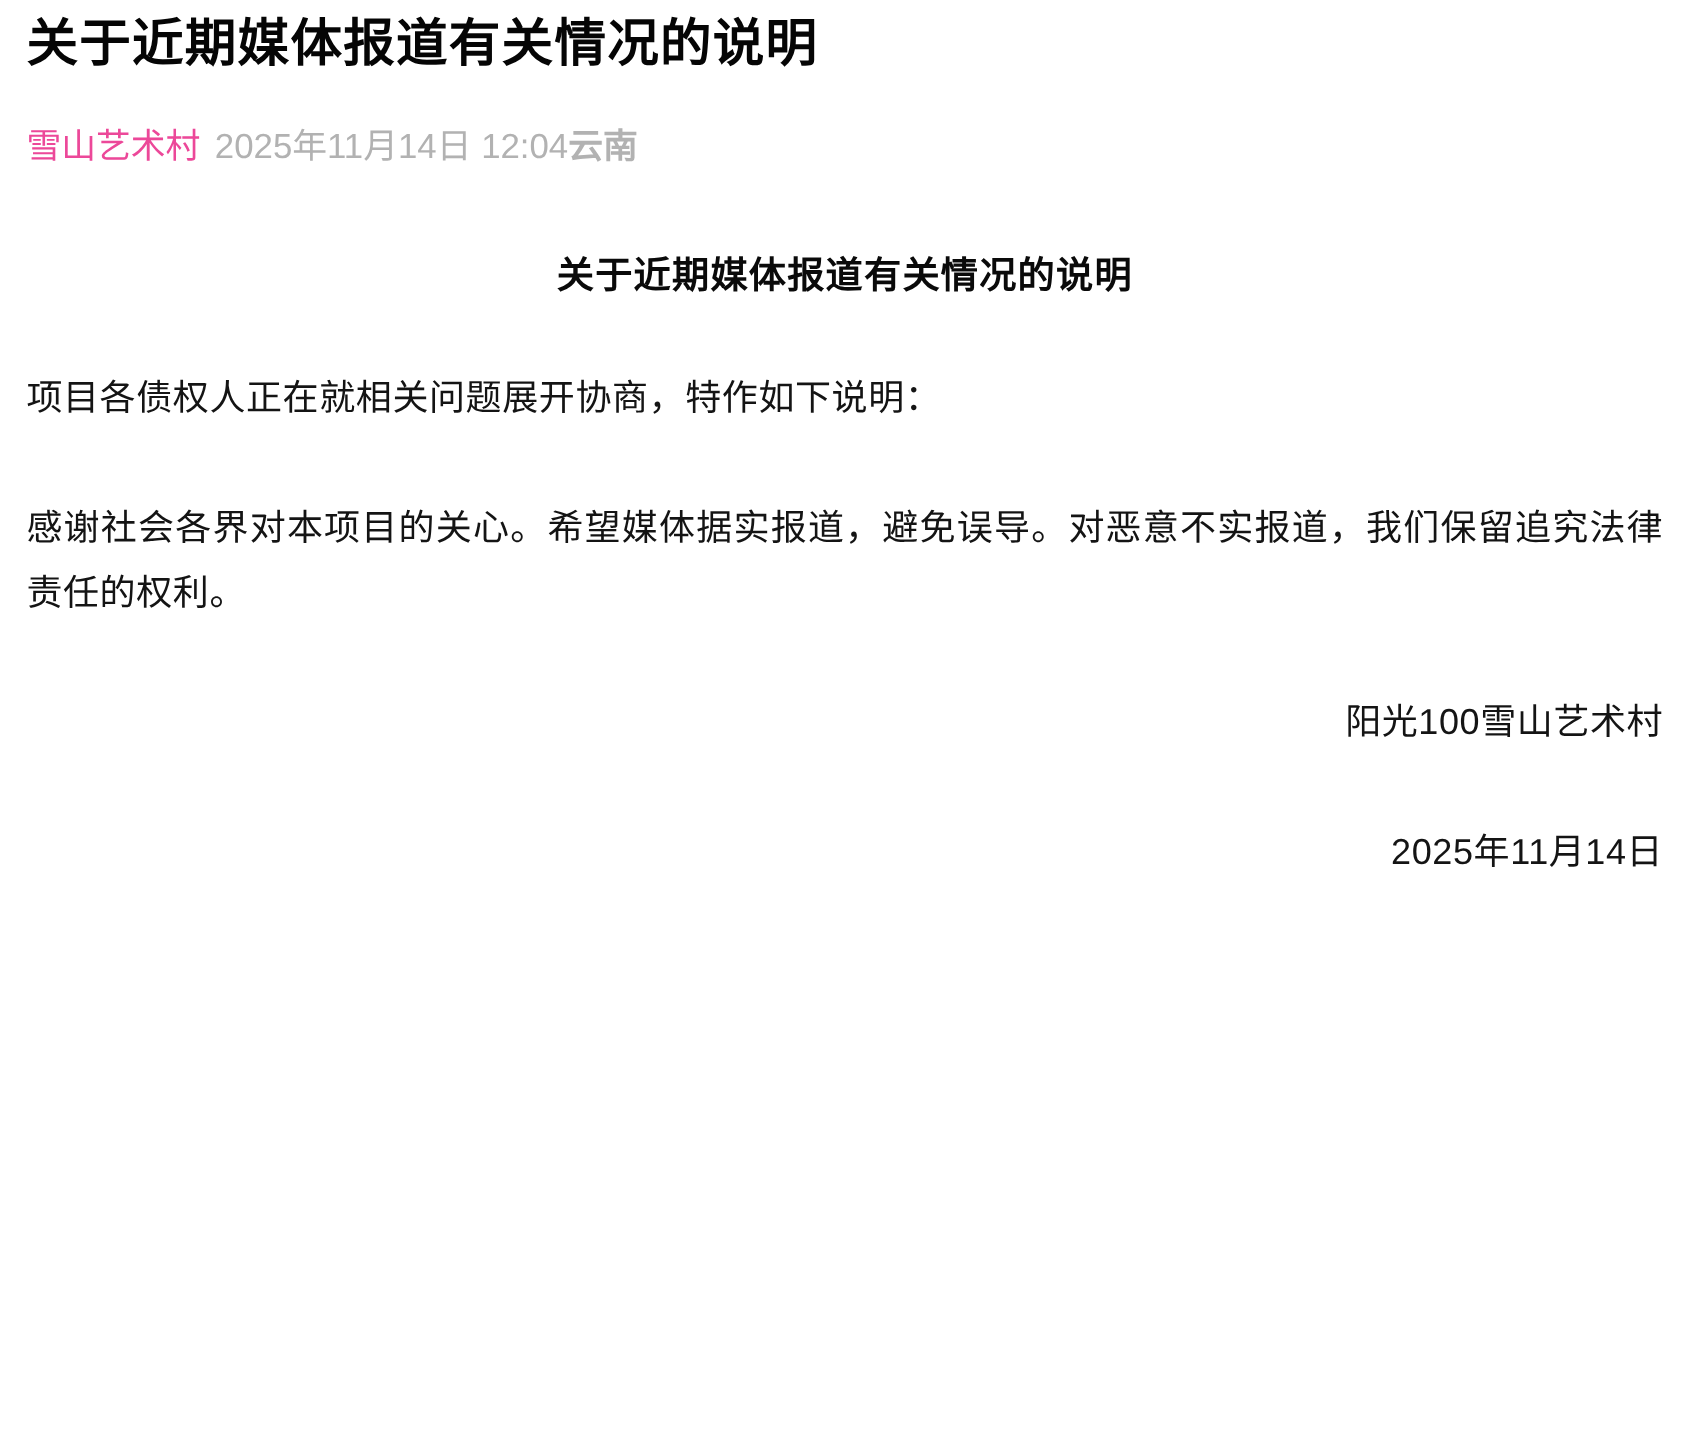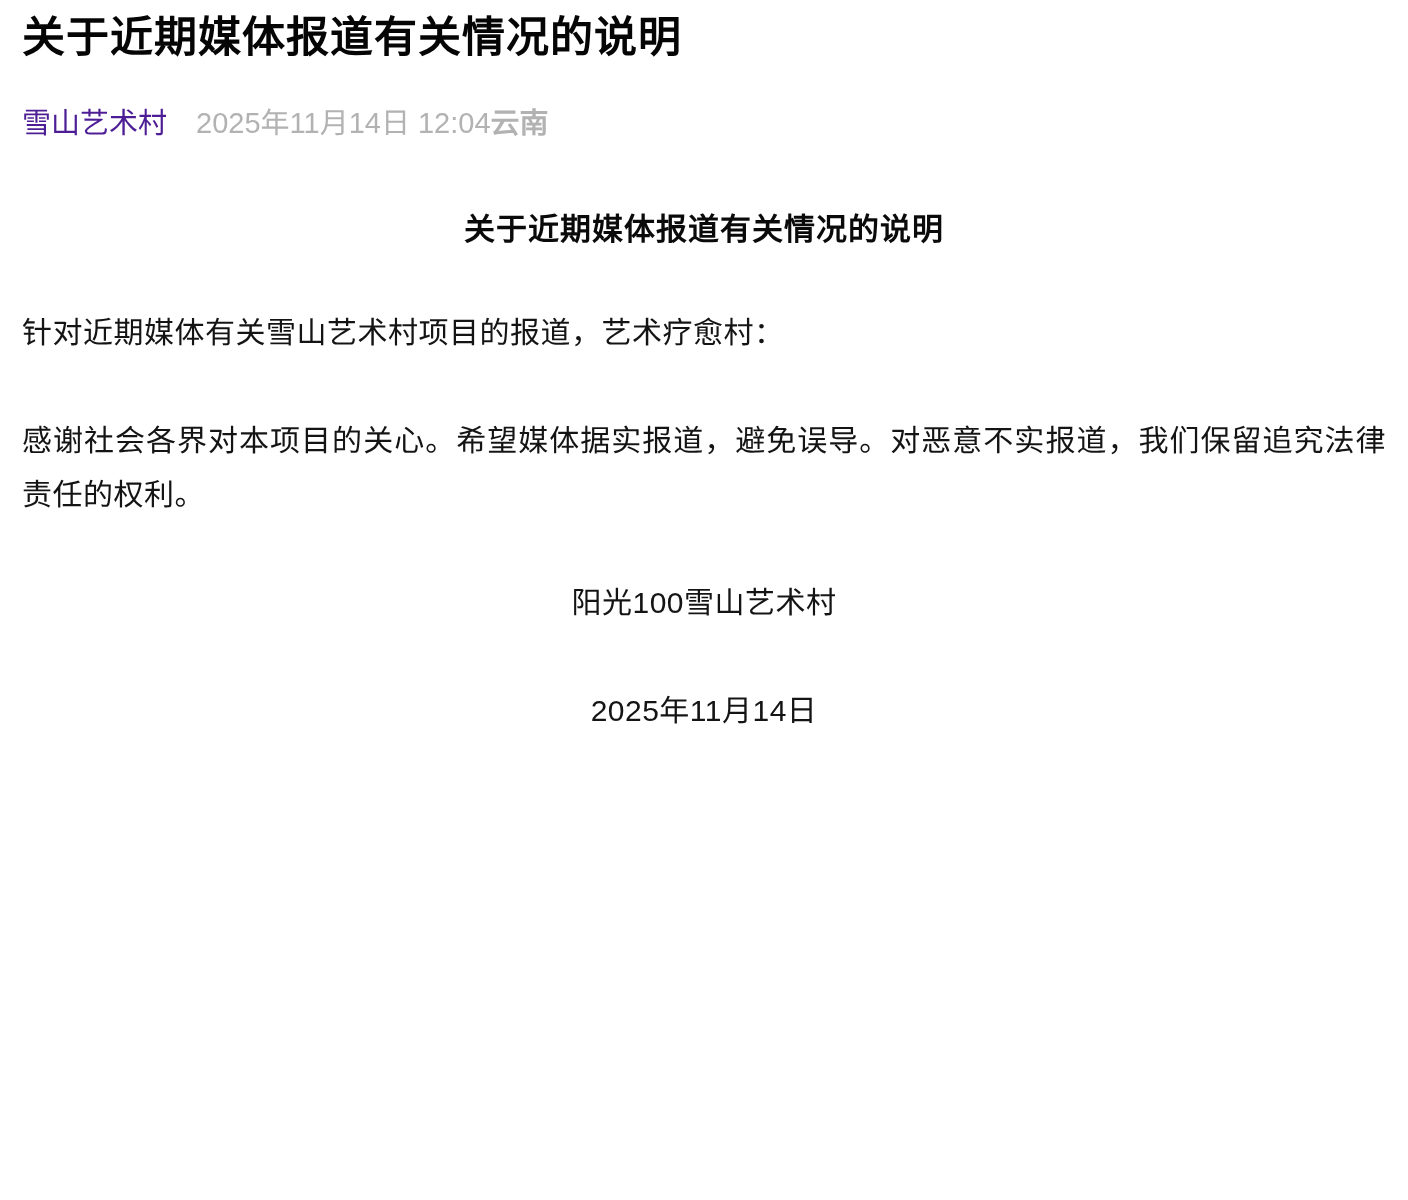--- a/index.html
+++ b/index.html
@@ -28,22 +28,22 @@
   }
   .meta-line {
     margin-top: 38px;
     font-size: 29px;
     line-height: 42px;
     display: flex;
     align-items: baseline;
     white-space: nowrap;
   }
   .meta-author {
-    color: #4c1d95;
-    margin-right: 29px;
+    color: #ec4899;
+    margin-right: 12px;
     cursor: pointer;
   }
   .meta-datetime {
     color: #b2b2b2;
   }
   .meta-location {
     color: #b2b2b2;
     font-weight: bold;
   }
   .article-heading {
@@ -57,39 +57,39 @@
   }
   .para {
     margin: 54px 0 0 0;
     font-size: 30px;
     line-height: 54px;
     color: #141414;
     text-align: justify;
     letter-spacing: 0.5px;
   }
   .para.no-justify {
-    text-align: center;
+    text-align: right;
   }
 </style>
 <title>关于近期媒体报道有关情况的说明</title></head>
 <body>
 
 <div class="page">
 
   <h1 class="article-title">关于近期媒体报道有关情况的说明</h1>
 
   <div class="meta-line">
     <span class="meta-author">雪山艺术村</span>
     <span class="meta-datetime">2025年11月14日 12:04</span>
     <span class="meta-location">云南</span>
   </div>
 
   <div class="article-heading">关于近期媒体报道有关情况的说明</div>
 
-  <p class="para">针对近期媒体有关雪山艺术村项目的报道，艺术疗愈村：</p>
+  <p class="para">项目各债权人正在就相关问题展开协商，特作如下说明：</p>
 
 
 
   <p class="para">感谢社会各界对本项目的关心。希望媒体据实报道，避免误导。对恶意不实报道，我们保留追究法律责任的权利。</p>
 
   <p class="para no-justify">阳光100雪山艺术村</p>
 
   <p class="para no-justify">2025年11月14日</p>
 
 </div>

